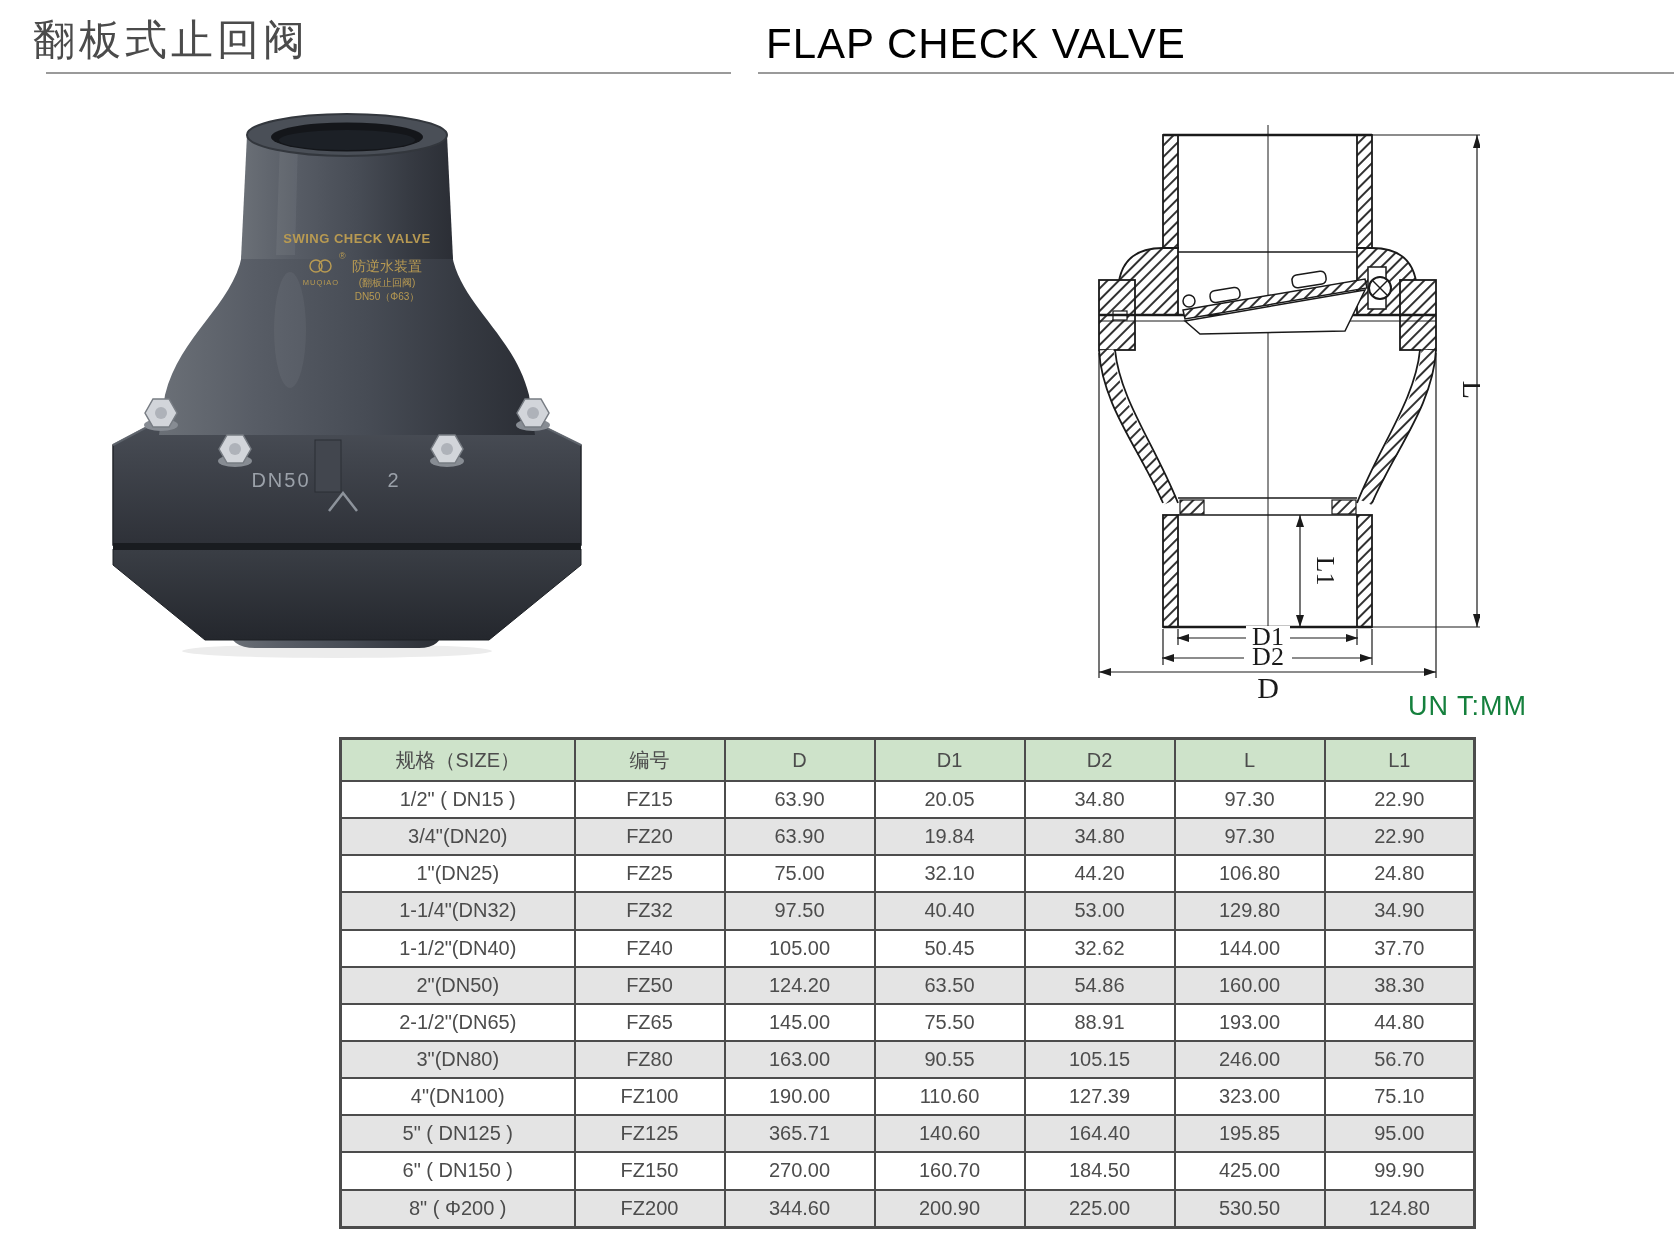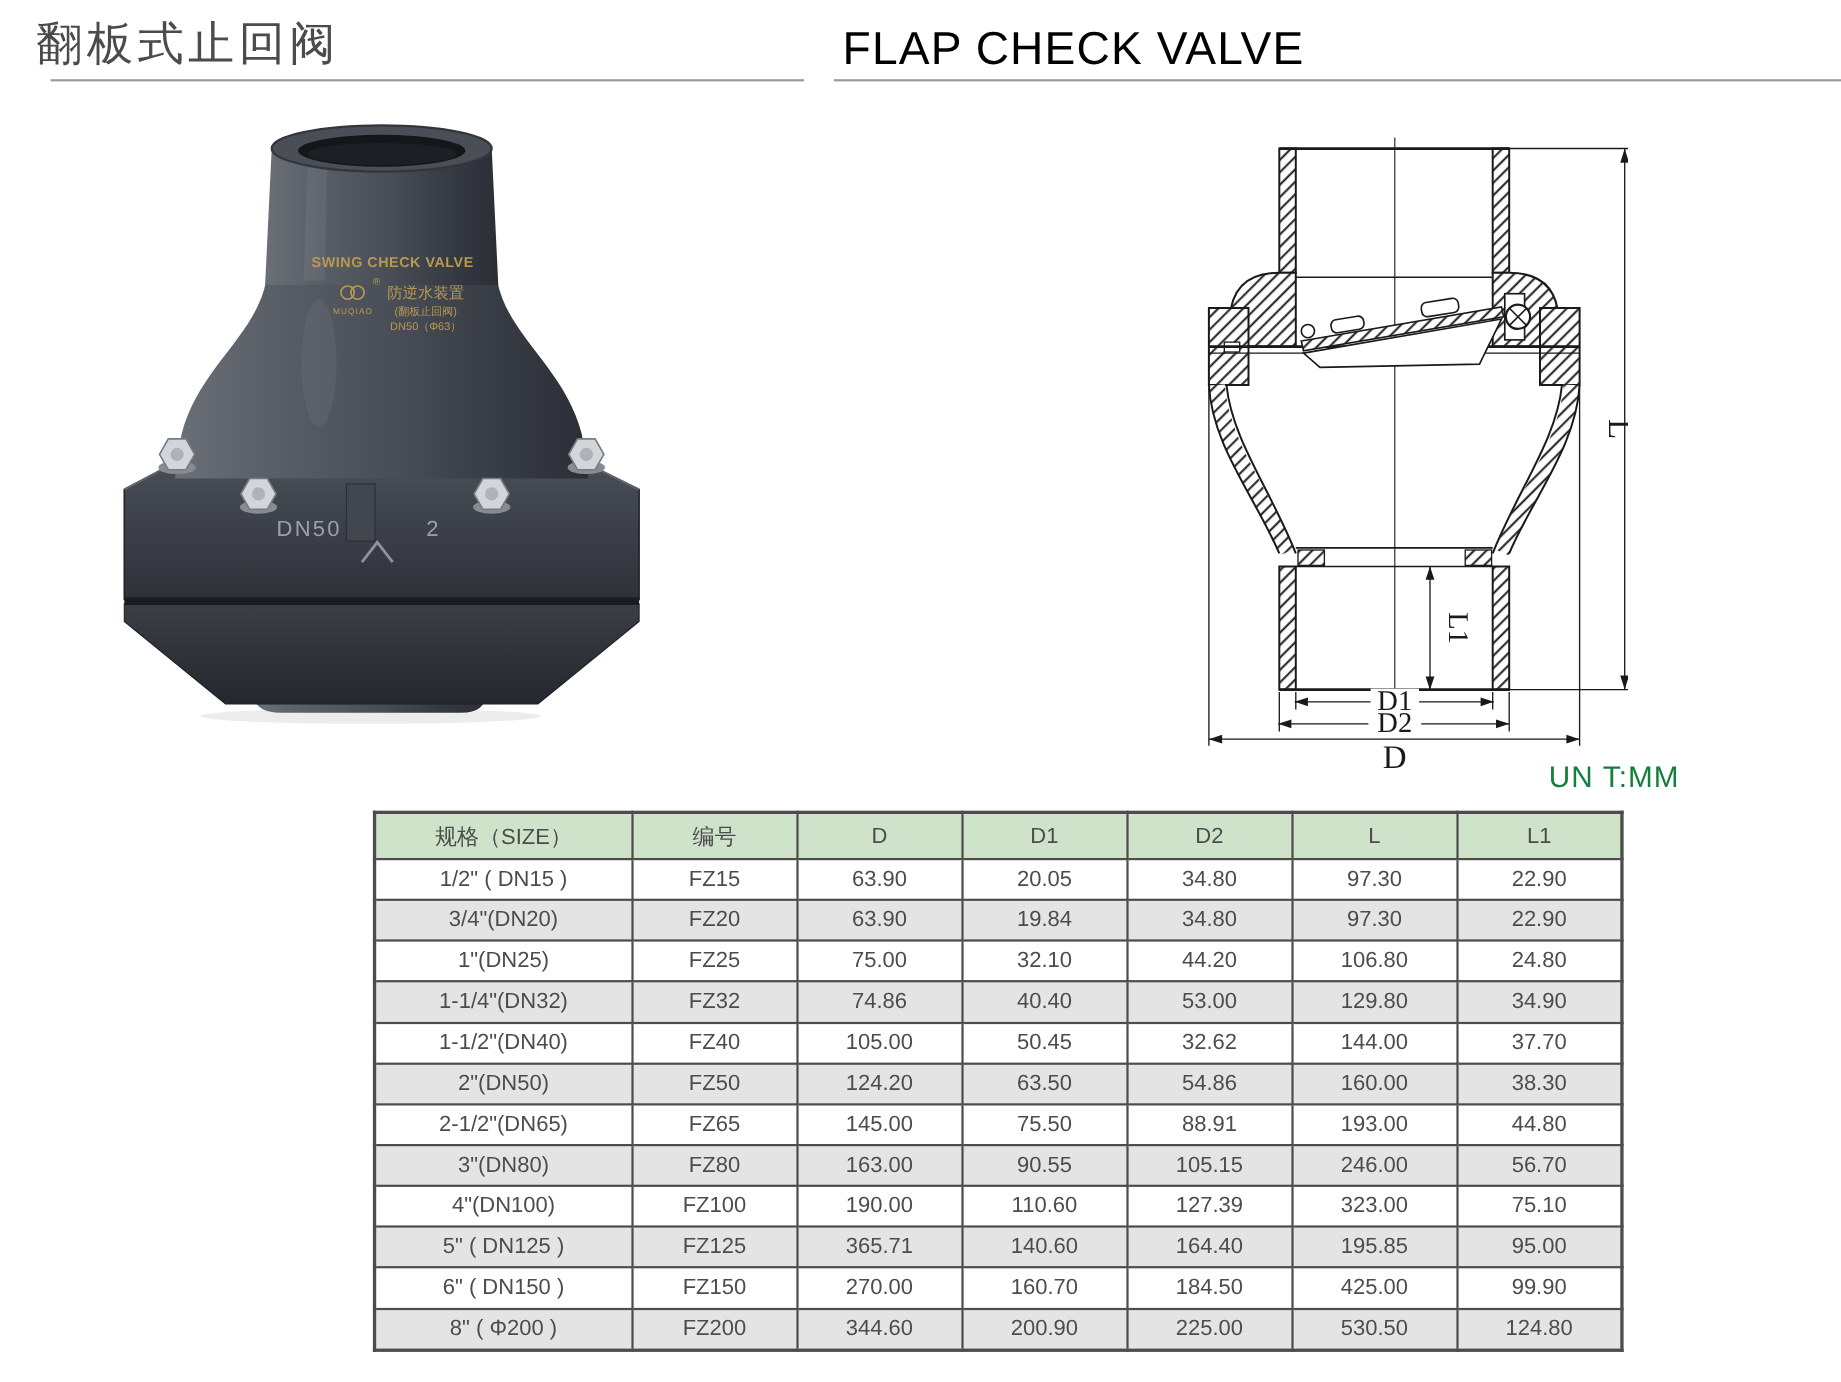--- a/index.html
+++ b/index.html
@@ -275,21 +275,21 @@
           <td>FZ25</td>
           <td>75.00</td>
           <td>32.10</td>
           <td>44.20</td>
           <td>106.80</td>
           <td>24.80</td>
         </tr>
         <tr class="alt">
           <td>1-1/4"(DN32)</td>
           <td>FZ32</td>
-          <td>74.86</td>
+          <td>97.50</td>
           <td>40.40</td>
           <td>53.00</td>
           <td>129.80</td>
           <td>34.90</td>
         </tr>
         <tr>
           <td>1-1/2"(DN40)</td>
           <td>FZ40</td>
           <td>105.00</td>
           <td>50.45</td>

